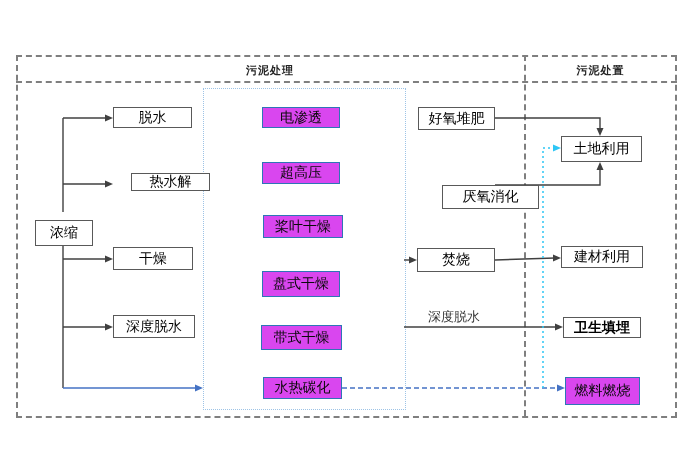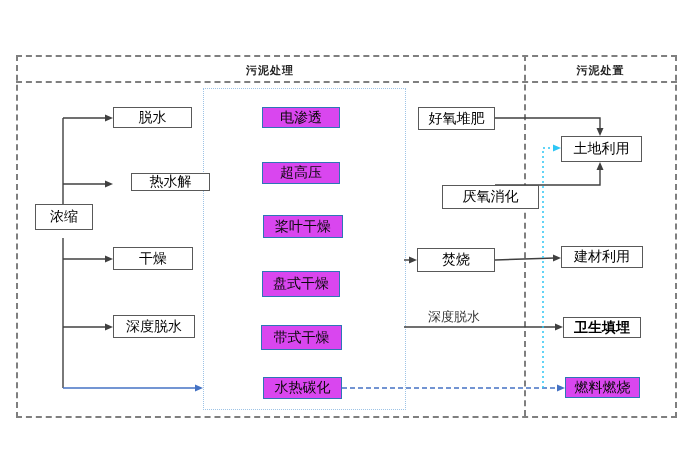--- a/index.html
+++ b/index.html
@@ -78,35 +78,35 @@
     <g stroke="#2ec6f5" stroke-width="1.5" fill="none" stroke-dasharray="2,3">
       <path d="M543,388 V148 H554"></path>
     </g>
     <g fill="#2ec6f5" stroke="none">
       <polygon points="561,148 553,144.5 553,151.5"></polygon>
     </g>
   </svg>
 
   <div class="flow-label" style="left:428px;top:308px;">深度脱水</div>
 
-  <div class="box" style="left:35px;top:204px;width:58px;height:26px;">浓缩</div>
+  <div class="box" style="left:35px;top:220px;width:58px;height:26px;">浓缩</div>
   <div class="box" style="left:113px;top:107px;width:79px;height:21px;">脱水</div>
   <div class="box" style="left:131px;top:173px;width:79px;height:18px;">热水解</div>
   <div class="box" style="left:113px;top:247px;width:80px;height:23px;">干燥</div>
   <div class="box" style="left:113px;top:315px;width:82px;height:23px;">深度脱水</div>
 
   <div class="box blue" style="left:262px;top:107px;width:78px;height:21px;">电渗透</div>
   <div class="box blue" style="left:262px;top:162px;width:78px;height:22px;">超高压</div>
   <div class="box blue" style="left:263px;top:215px;width:80px;height:23px;">桨叶干燥</div>
   <div class="box blue" style="left:262px;top:271px;width:78px;height:26px;">盘式干燥</div>
   <div class="box blue" style="left:263px;top:377px;width:79px;height:22px;">水热碳化</div>
   <div class="box blue" style="left:261px;top:325px;width:81px;height:25px;">带式干燥</div>
 
   <div class="box" style="left:418px;top:107px;width:77px;height:23px;">好氧堆肥</div>
   <div class="box" style="left:442px;top:173px;width:97px;height:24px;margin-top:12px;">厌氧消化</div>
   <div class="box" style="left:417px;top:248px;width:78px;height:24px;">焚烧</div>
 
   <div class="box" style="left:561px;top:136px;width:81px;height:26px;">土地利用</div>
   <div class="box" style="left:561px;top:246px;width:82px;height:22px;">建材利用</div>
   <div class="box" style="left:563px;top:317px;width:78px;height:21px;font-weight:bold;">卫生填埋</div>
-  <div class="box blue" style="left:565px;top:377px;width:75px;height:21px;">燃料燃烧</div>
+  <div class="box blue" style="left:565px;top:377px;width:75px;height:28px;">燃料燃烧</div>
 
 </div>
 
 </body></html>

